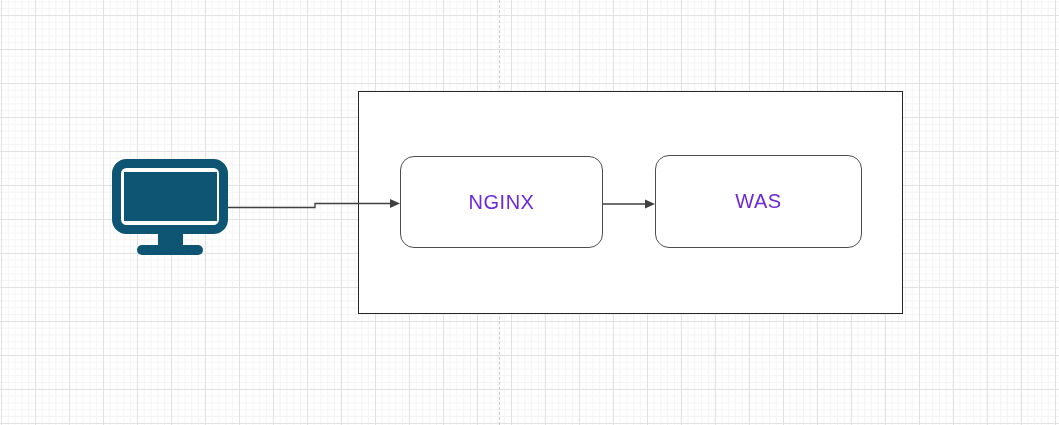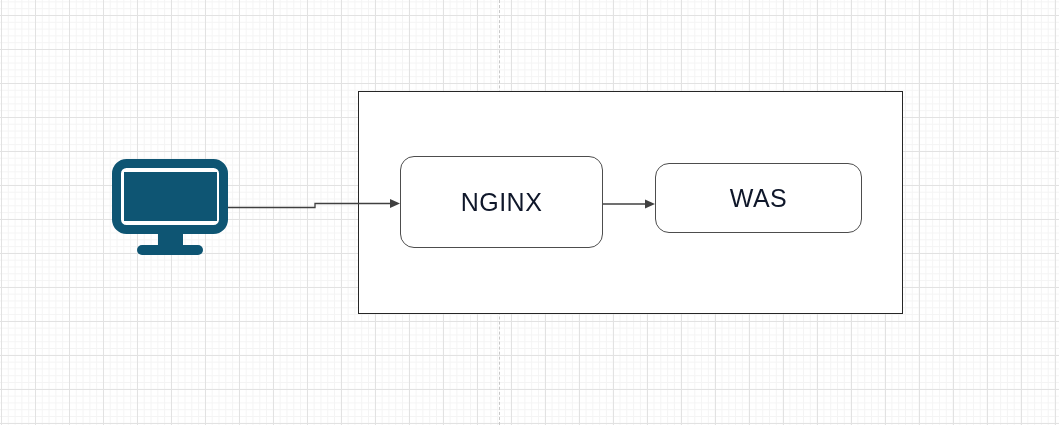--- a/index.html
+++ b/index.html
@@ -50,36 +50,36 @@
     position: absolute;
     background: #ffffff;
     border: 1px solid #4d4d4d;
     border-radius: 14px;
     display: flex;
     align-items: center;
     justify-content: center;
     box-sizing: border-box;
   }
   .node-label {
-    font-size: 25px;
-    color: #0f172a;
+    font-size: 20px;
+    color: #6d28d9;
     letter-spacing: 0.5px;
     white-space: nowrap;
   }
   .node-nginx {
     left: 400px;
     top: 156px;
     width: 203px;
     height: 92px;
   }
   .node-was {
     left: 655px;
-    top: 163px;
+    top: 155px;
     width: 207px;
-    height: 70px;
+    height: 93px;
   }
 </style>
 </head>
 <body>
 
 <div class="canvas">
 
   <div class="page-break"></div>
 
   <div class="container-box"></div>

